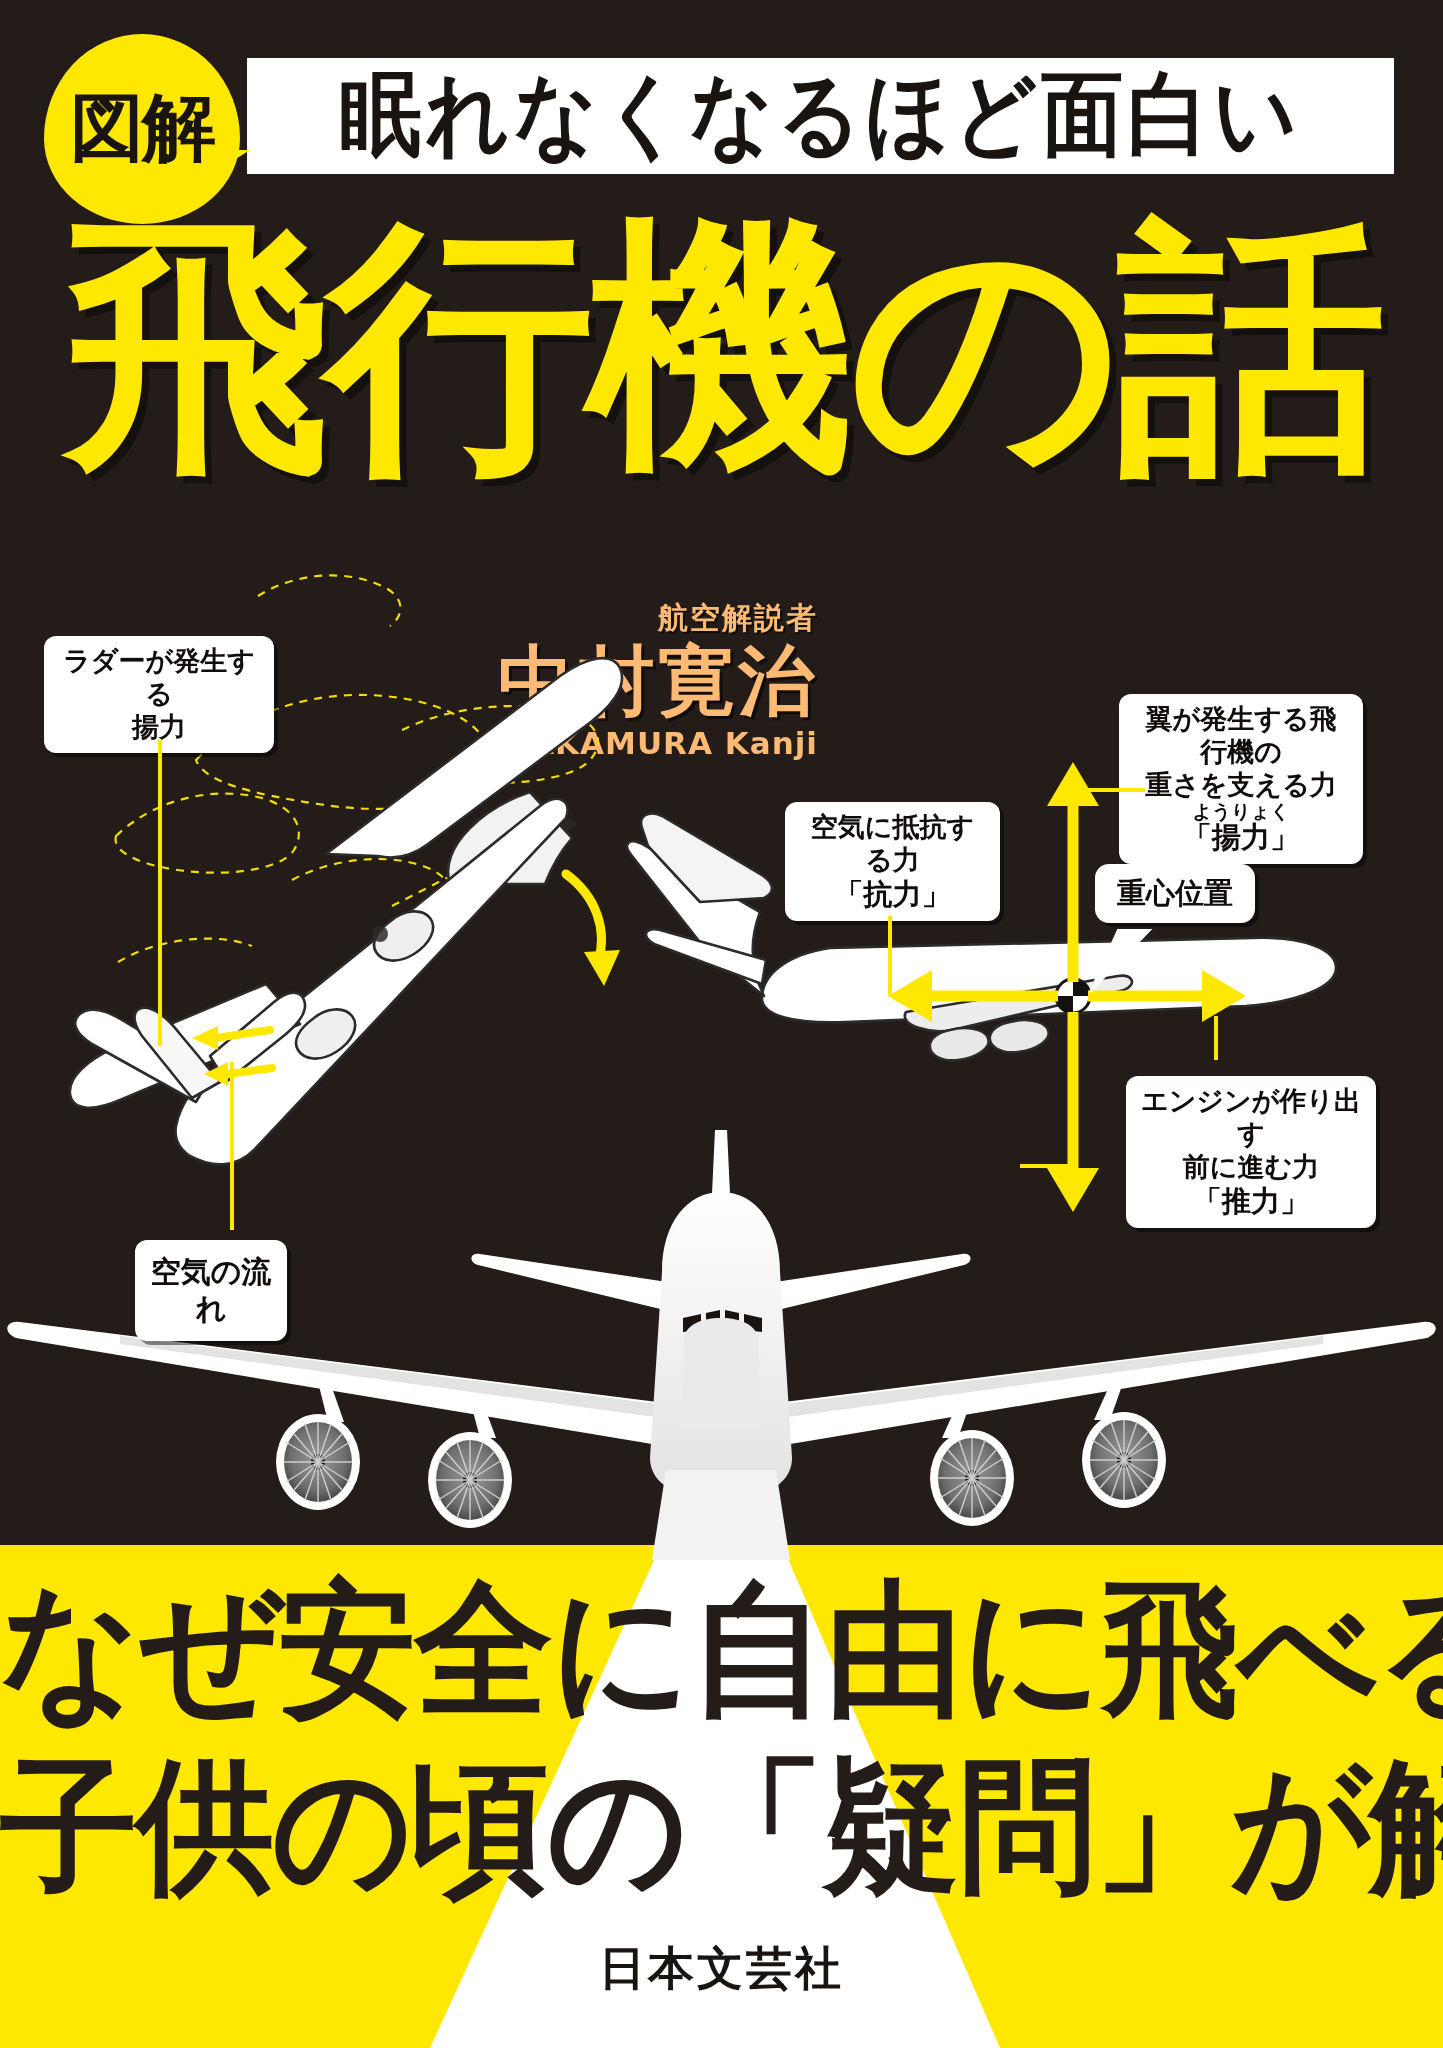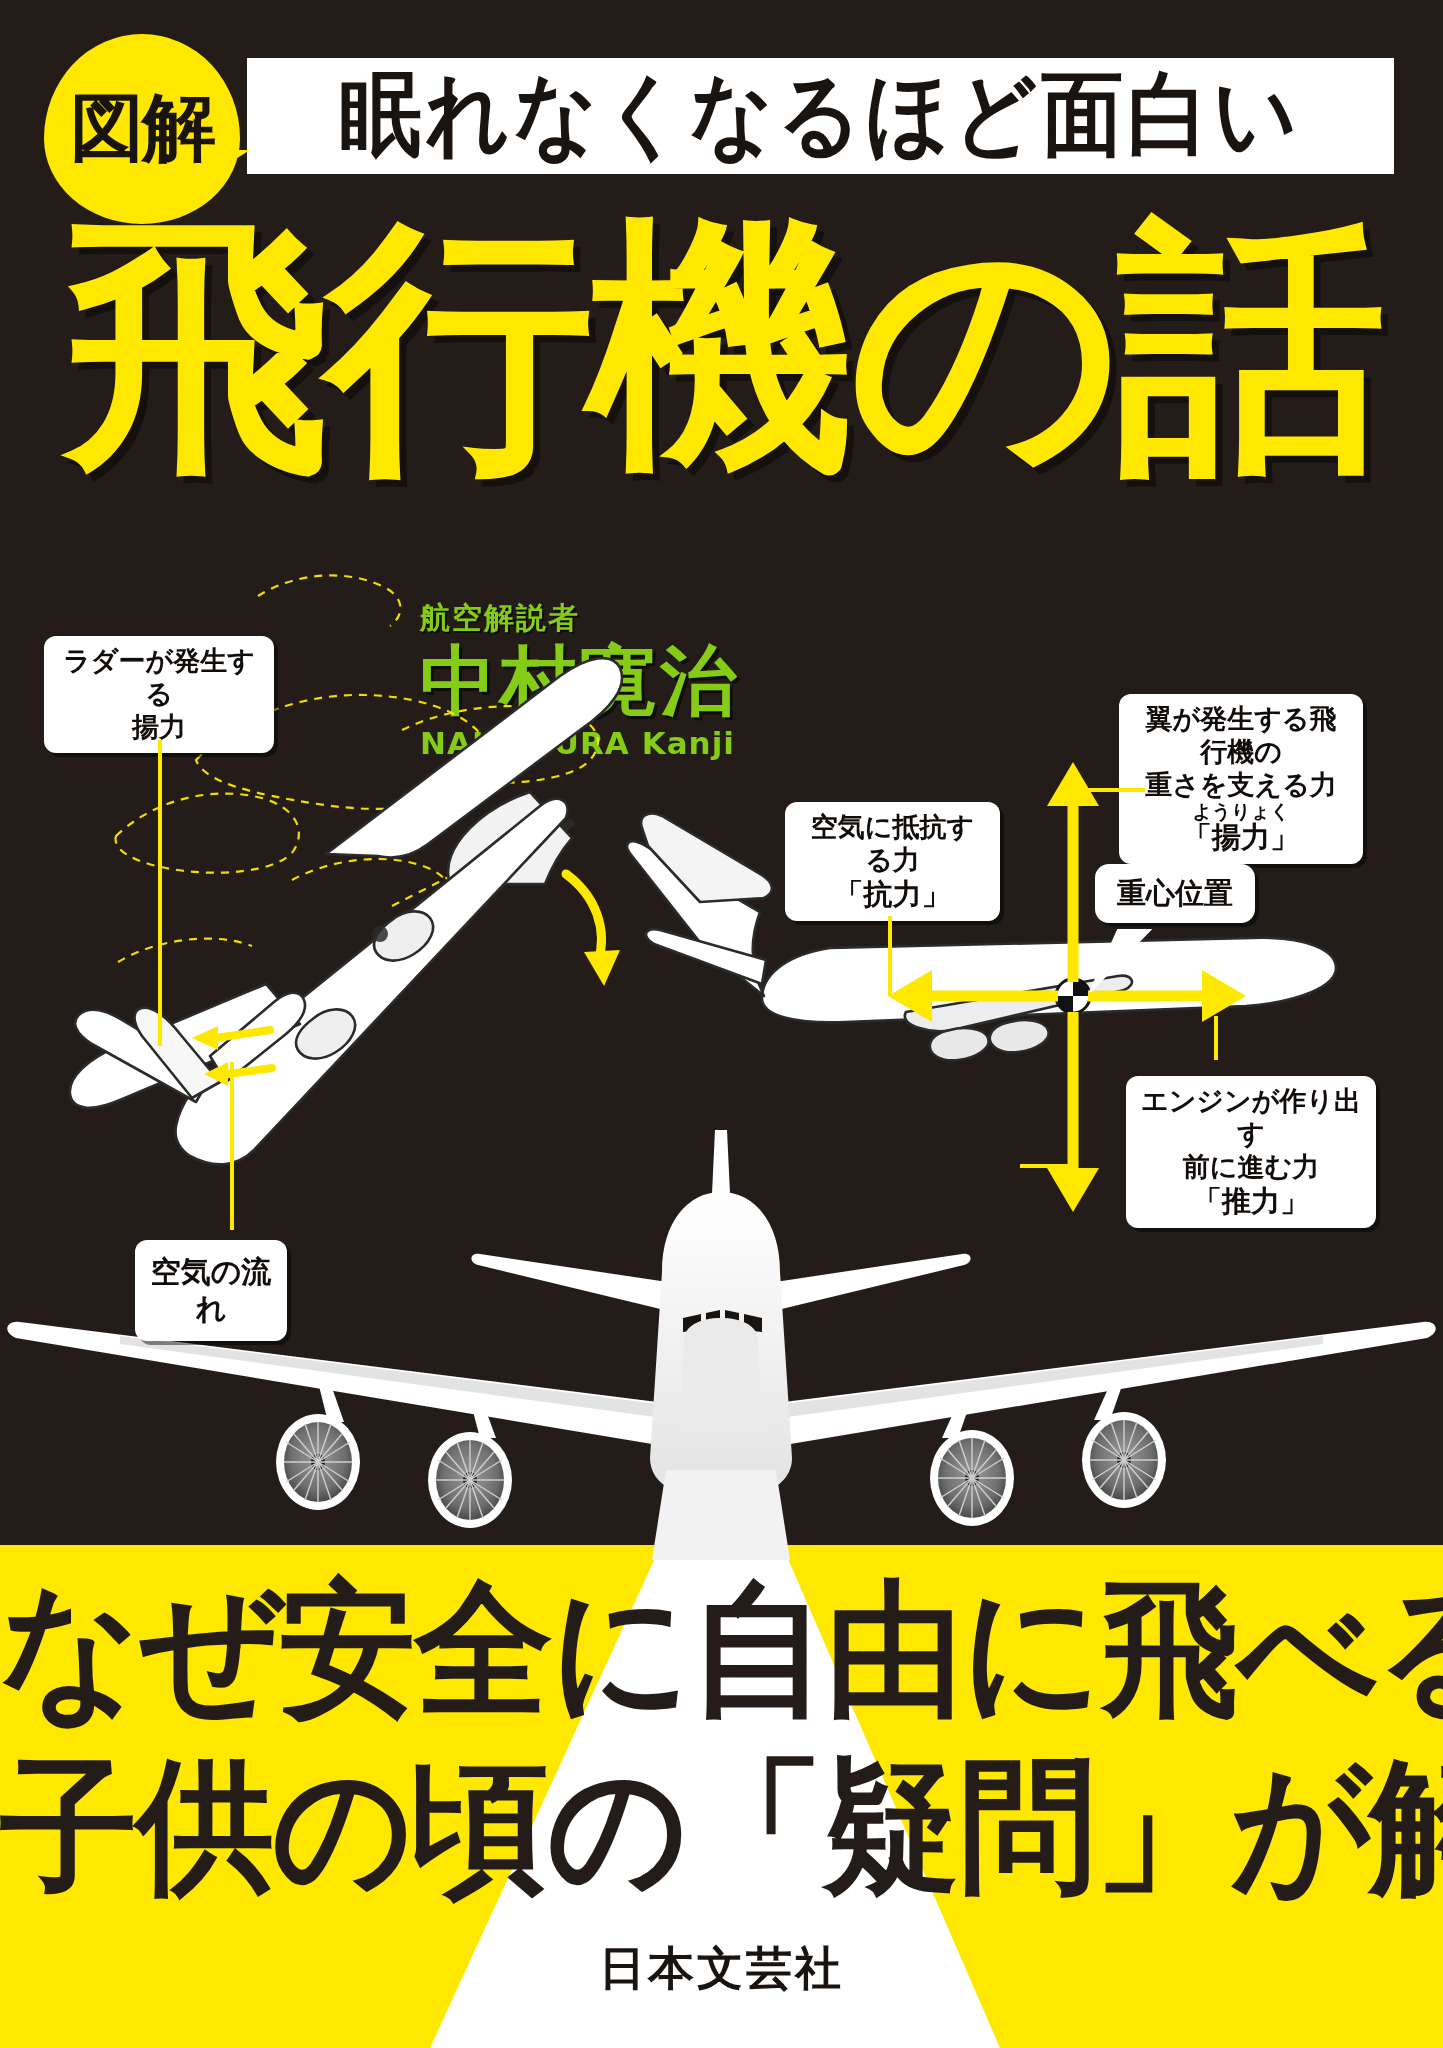--- a/index.html
+++ b/index.html
@@ -61,22 +61,22 @@
     color:#ffe800;
     letter-spacing:-6px;
     line-height:1.04;
     white-space:nowrap;
     text-shadow:7px 7px 0 rgba(0,0,0,0.42);
     z-index:3;
   }
 
   
   .author-block{
-    position:absolute; left:420px; top:598px; width:420px;
-    text-align:left; z-index:6; color:#84cc16;
+    position:absolute; left:398px; top:598px; width:420px;
+    text-align:right; z-index:6; color:#fdba74;
   }
   .author-role{ font-size:30px; font-weight:bold; letter-spacing:2px;
     text-shadow:2px 2px 0 rgba(0,0,0,.55); }
   .author-name{ font-size:76px; font-weight:bold; letter-spacing:4px;
     margin-top:2px; line-height:1.05;
     text-shadow:3px 3px 0 rgba(0,0,0,.55); }
   .author-roman{ font-size:31px; font-weight:bold; letter-spacing:1px; margin-top:4px; }
 
   
   .callout{

